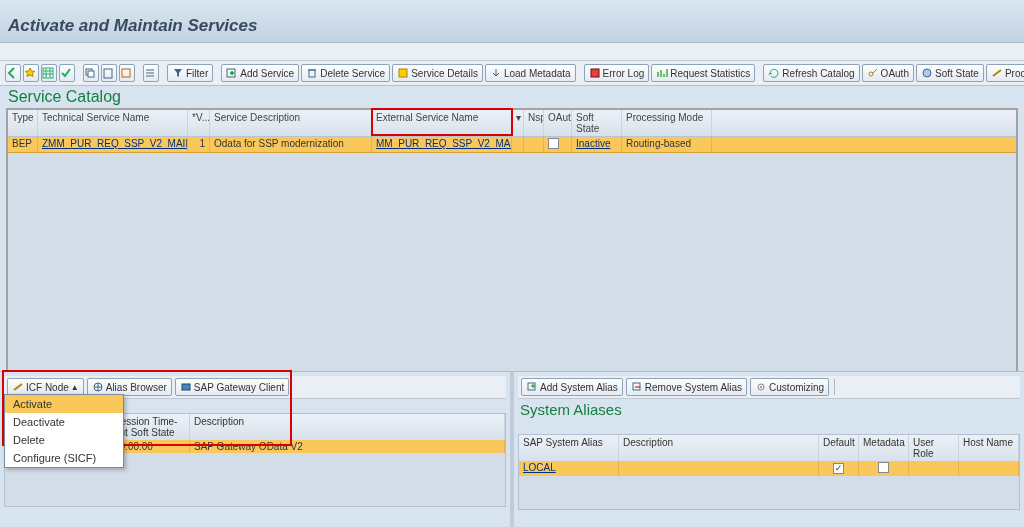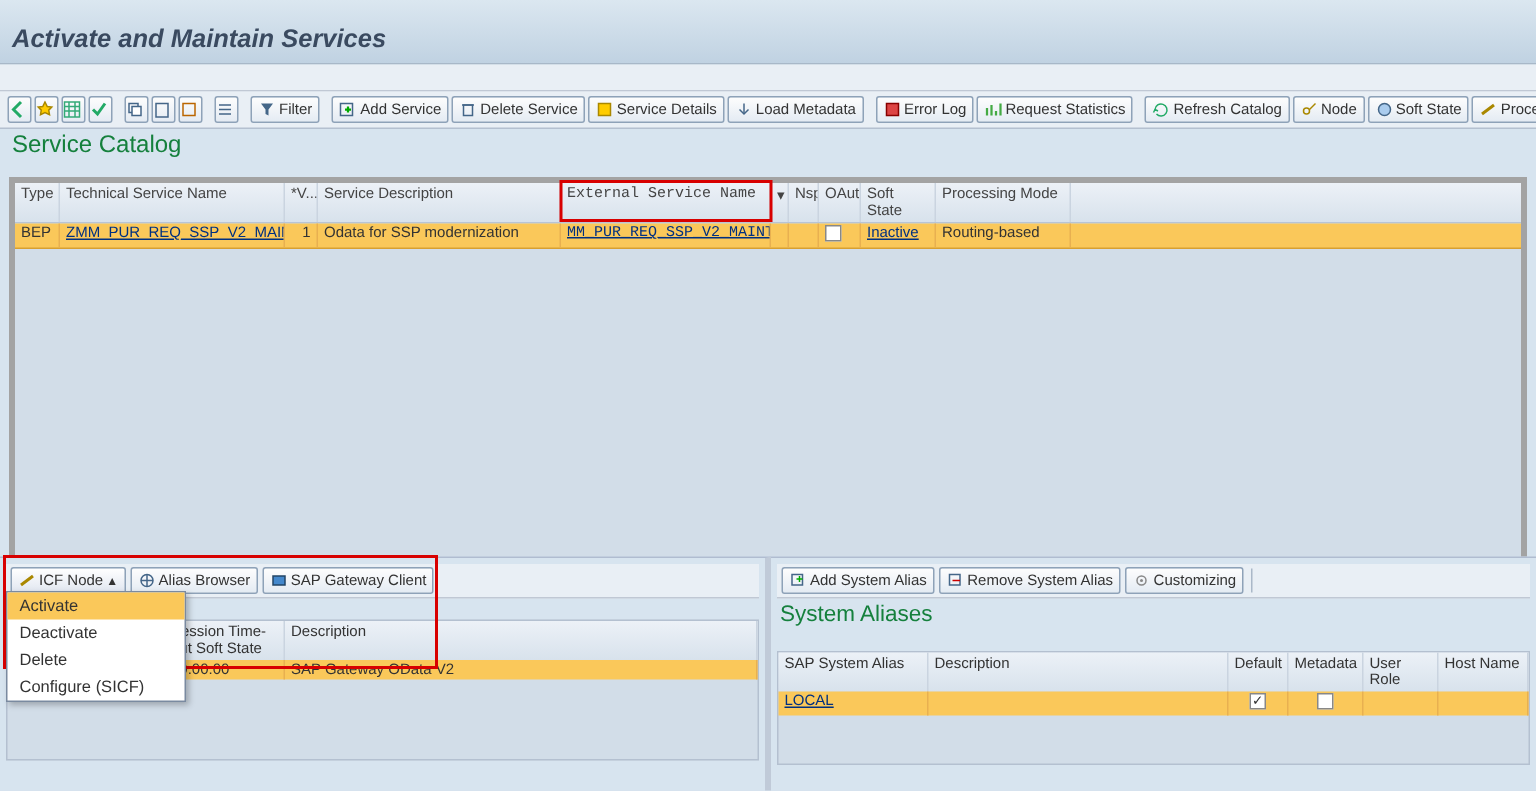--- a/index.html
+++ b/index.html
@@ -51,22 +51,22 @@
     border:1px solid #8ea2b8;
     background:linear-gradient(#fdfdfd,#e4ebf3);
     border-radius:2px;
   }
   .sep { width:1px; height:16px; background:#aab8c8; margin:0 2px; }
   .section-title {
     font-size:16px; color:#15803d;
     padding:2px 8px 0 8px;
   }
   .grid {
-    margin:12px 6px 0 6px;
-    border:4px solid #a3a3a3;
+    margin:2px 6px 0 6px;
+    border:2px solid #a3a3a3;
     font-size:10px;
     position:relative;
   }
   .grid-header {
     display:flex;
     background:linear-gradient(#ecf1f7,#d8e2ec);
     border-bottom:1px solid #b8c4d4;
   }
   .grid-header > div {
     border-right:1px solid #cad4e0;
@@ -85,21 +85,21 @@
     overflow:hidden; white-space:nowrap;
   }
   .grid-body {
     background:#d2dde8;
     height:280px;
   }
   .col-type {width:30px;}
   .col-tech {width:150px;}
   .col-v {width:22px;}
   .col-desc {width:162px;}
-  .col-ext {width:140px;font-family:Liberation Mono, monospace;}
+  .col-ext {width:140px;}
   .col-sort{width:12px;}
   .col-isp{width:20px;}
   .col-oau{width:28px;}
   .col-soft{width:50px;}
   .col-proc{width:90px;}
   a.link { text-decoration:underline; color:#003080;}
   .red-box-top {
     position:absolute;
     border:2px solid #d80000;
     pointer-events:none;
@@ -285,21 +285,21 @@
       <svg viewBox="0 0 12 12">
         <path d="M2 6a4 4 0 1 1 1 3M2 6l-1 2M2 6l2 1" stroke="#2a6" fill="none"></path>
       </svg>
       <span>Refresh Catalog</span>
     </div>
   <div class="tbtn">
       <svg viewBox="0 0 12 12">
         <circle cx="4" cy="7" r="2" fill="none" stroke="#a80"></circle>
         <path d="M6 6l4-4" stroke="#a80"></path>
       </svg>
-      <span>Node</span>
+      <span>OAuth</span>
     </div>
   <div class="tbtn">
       <svg viewBox="0 0 12 12">
         <circle cx="6" cy="6" r="4" fill="#ace" stroke="#468"></circle>
       </svg>
       <span>Soft State</span>
     </div>
   <div class="tbtn">
       <svg viewBox="0 0 12 12">
         <path d="M2 9l8-6" stroke="#a80" stroke-width="2"></path>

